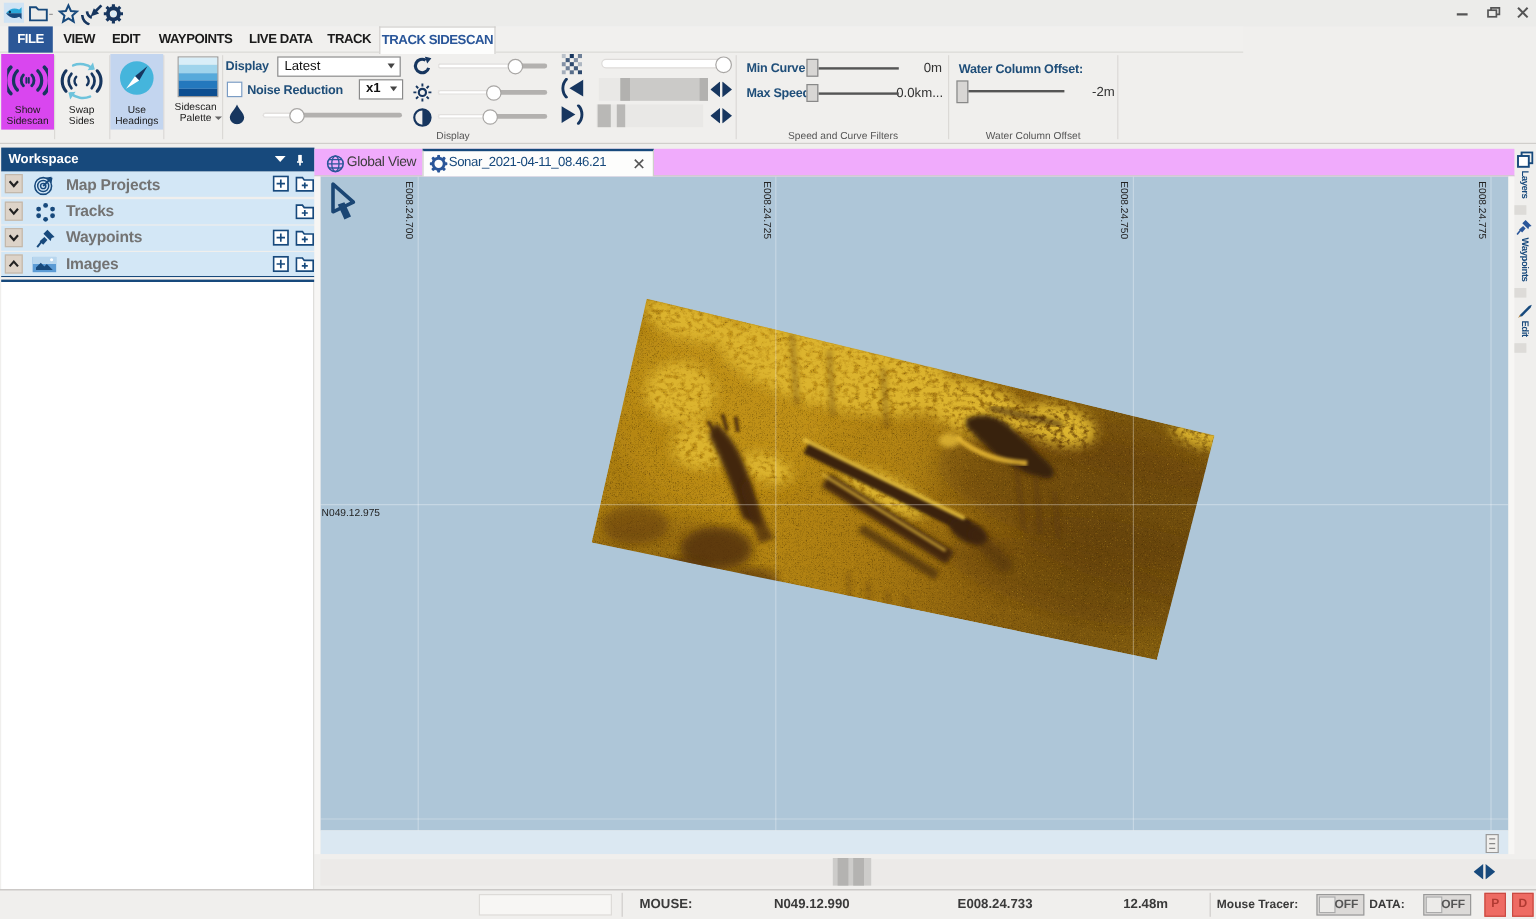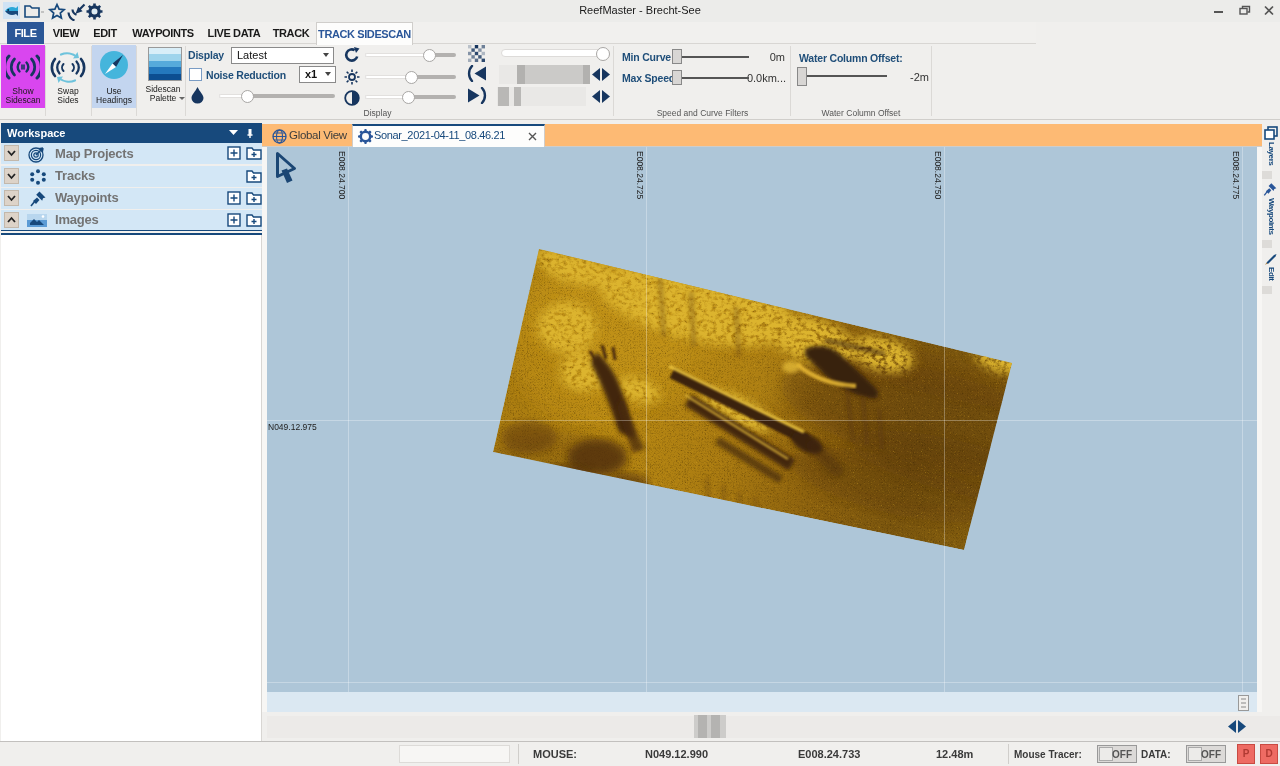--- a/index.html
+++ b/index.html
@@ -20,37 +20,36 @@
 .combo { position:absolute; background:#fff; border:1px solid #8a8a8a; font-size:11px; color:#111; }
 .combo .arr { position:absolute; right:4px; top:5px; width:0; height:0; border-left:3.5px solid transparent; border-right:3.5px solid transparent; border-top:4.5px solid #444; }
 .track { position:absolute; height:4px; border-radius:2px; background:#b3b1af; }
 .track .fill { position:absolute; left:0; top:0; height:4px; border-radius:2px; background:#fff; box-shadow:0 0 0 1px #e2e0de inset; }
 .knob { position:absolute; width:13px; height:13px; border-radius:50%; background:#fff; border:1px solid #a8a6a4; }
 #wsheader { left:1px; top:123px; width:261px; height:20px; background:#17497c; color:#fff; font-size:11px; font-weight:bold; line-height:20px; padding-left:6px; }
 .wsrow { position:absolute; left:1px; width:261px; height:21px; background:#d3e7f6; }
 .wsrow .chev { position:absolute; left:3px; top:2px; width:15px; height:16px; background:#ddd3c8; border:1px solid #c3b8ab; }
 .wsrow .name { position:absolute; left:54px; top:2.5px; font-size:13px; font-weight:bold; color:#737373; letter-spacing:-0.2px; }
 #wsbody { left:1px; top:235px; width:261px; height:506px; background:#fff; border-right:1px solid #d8d6d3; }
-#tabbar { left:262px; top:124px; width:1000px; height:23px; background:#fdba74; }
+#tabbar { left:262px; top:124px; width:1000px; height:23px; background:#f0abfc; }
 #statusbar { left:0; top:741px; width:1280px; height:25px; background:#f0efed; border-top:1px solid #c2c0be; font-size:11px; color:#333; }
 .sb { position:absolute; top:6px; font-weight:bold; color:#3a3a3a; }
 .toggle { position:absolute; top:3px; width:40px; height:18px; border:1px solid #999; background:#dcdad8; }
 .toggle .th { position:absolute; left:1px; top:1px; width:14px; height:14px; background:#ecebe9; border:1px solid #aaa; }
 .toggle .tx { position:absolute; right:4px; top:3px; font-size:10px; font-weight:bold; color:#555; }
 .redbtn { position:absolute; top:2px; width:18px; height:20px; background:#ee6b63; border:1px solid #c94a42; color:#b03a32; font-size:10px; font-weight:bold; text-align:center; line-height:18px; }
 .vtab { position:absolute; left:0; width:18px; }
 .vtab span { position:absolute; left:4.5px; top:16px; writing-mode:vertical-rl; font-size:8px; font-weight:bold; color:#17497c; letter-spacing:-0.4px; }
 .vdiv { position:absolute; left:0px; width:10px; height:8px; background:#dddbd8; }
 svg { display:block; }
 .icon { position:absolute; }
 </style>
 </head>
 <body>
 <div class="abs" id="titlebar">
-  <div class="abs" id="title">ReefMaster - Brecht-See</div>
   <svg class="icon" style="left:3px;top:2px" width="200" height="19" viewBox="0 0 200 19">
     <rect x="0" y="0" width="17" height="17" fill="#cfe3f4"></rect>
     <path d="M2 9 C5 5, 9 4, 13 6 L15 4 L15 9 Z" fill="#2aa7d8"></path>
     <path d="M2 9 C5 13, 9 14, 13 12 L15 14 L15 9 Z" fill="#17497c"></path>
     <circle cx="5.2" cy="8" r="1" fill="#08304f"></circle>
     <path d="M22 4 h5 l2 2 h7 v9 h-14 z" fill="none" stroke="#17497c" stroke-width="1.6"></path>
     <path d="M38 10 h3" stroke="#999" stroke-width="1"></path>
     <path d="M54 2.5 l2.1 4.6 5 .5 -3.8 3.4 1.1 5 -4.4-2.6 -4.4 2.6 1.1-5 -3.8-3.4 5-.5 z" fill="none" stroke="#17497c" stroke-width="1.7"></path>
     <path d="M65.5 10.5 a9.5 9.5 0 0 0 6 8" fill="none" stroke="#17365f" stroke-width="2.2"></path>
     <path d="M69.5 7.5 a6 6 0 0 0 4 5.2" fill="none" stroke="#17365f" stroke-width="2.2"></path>

